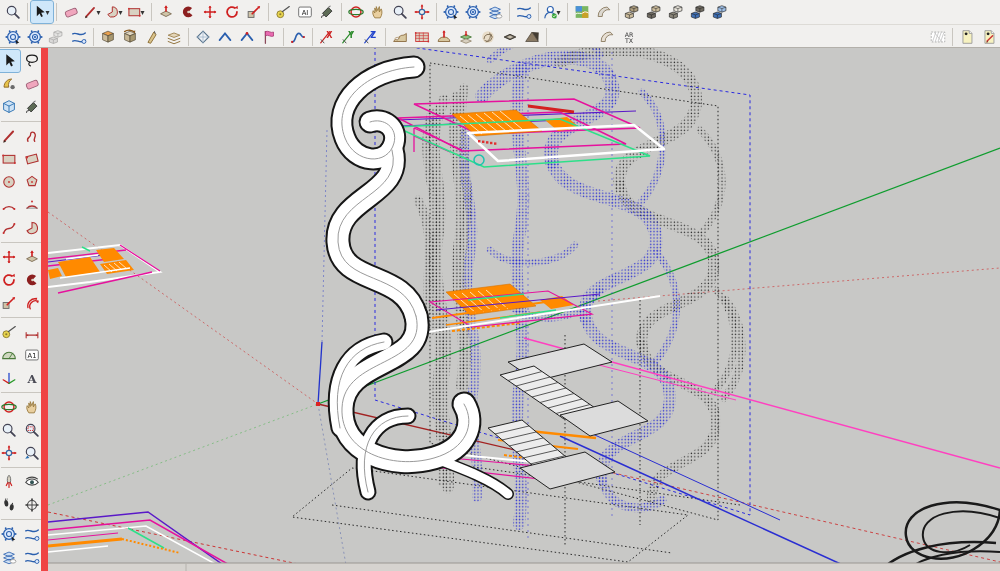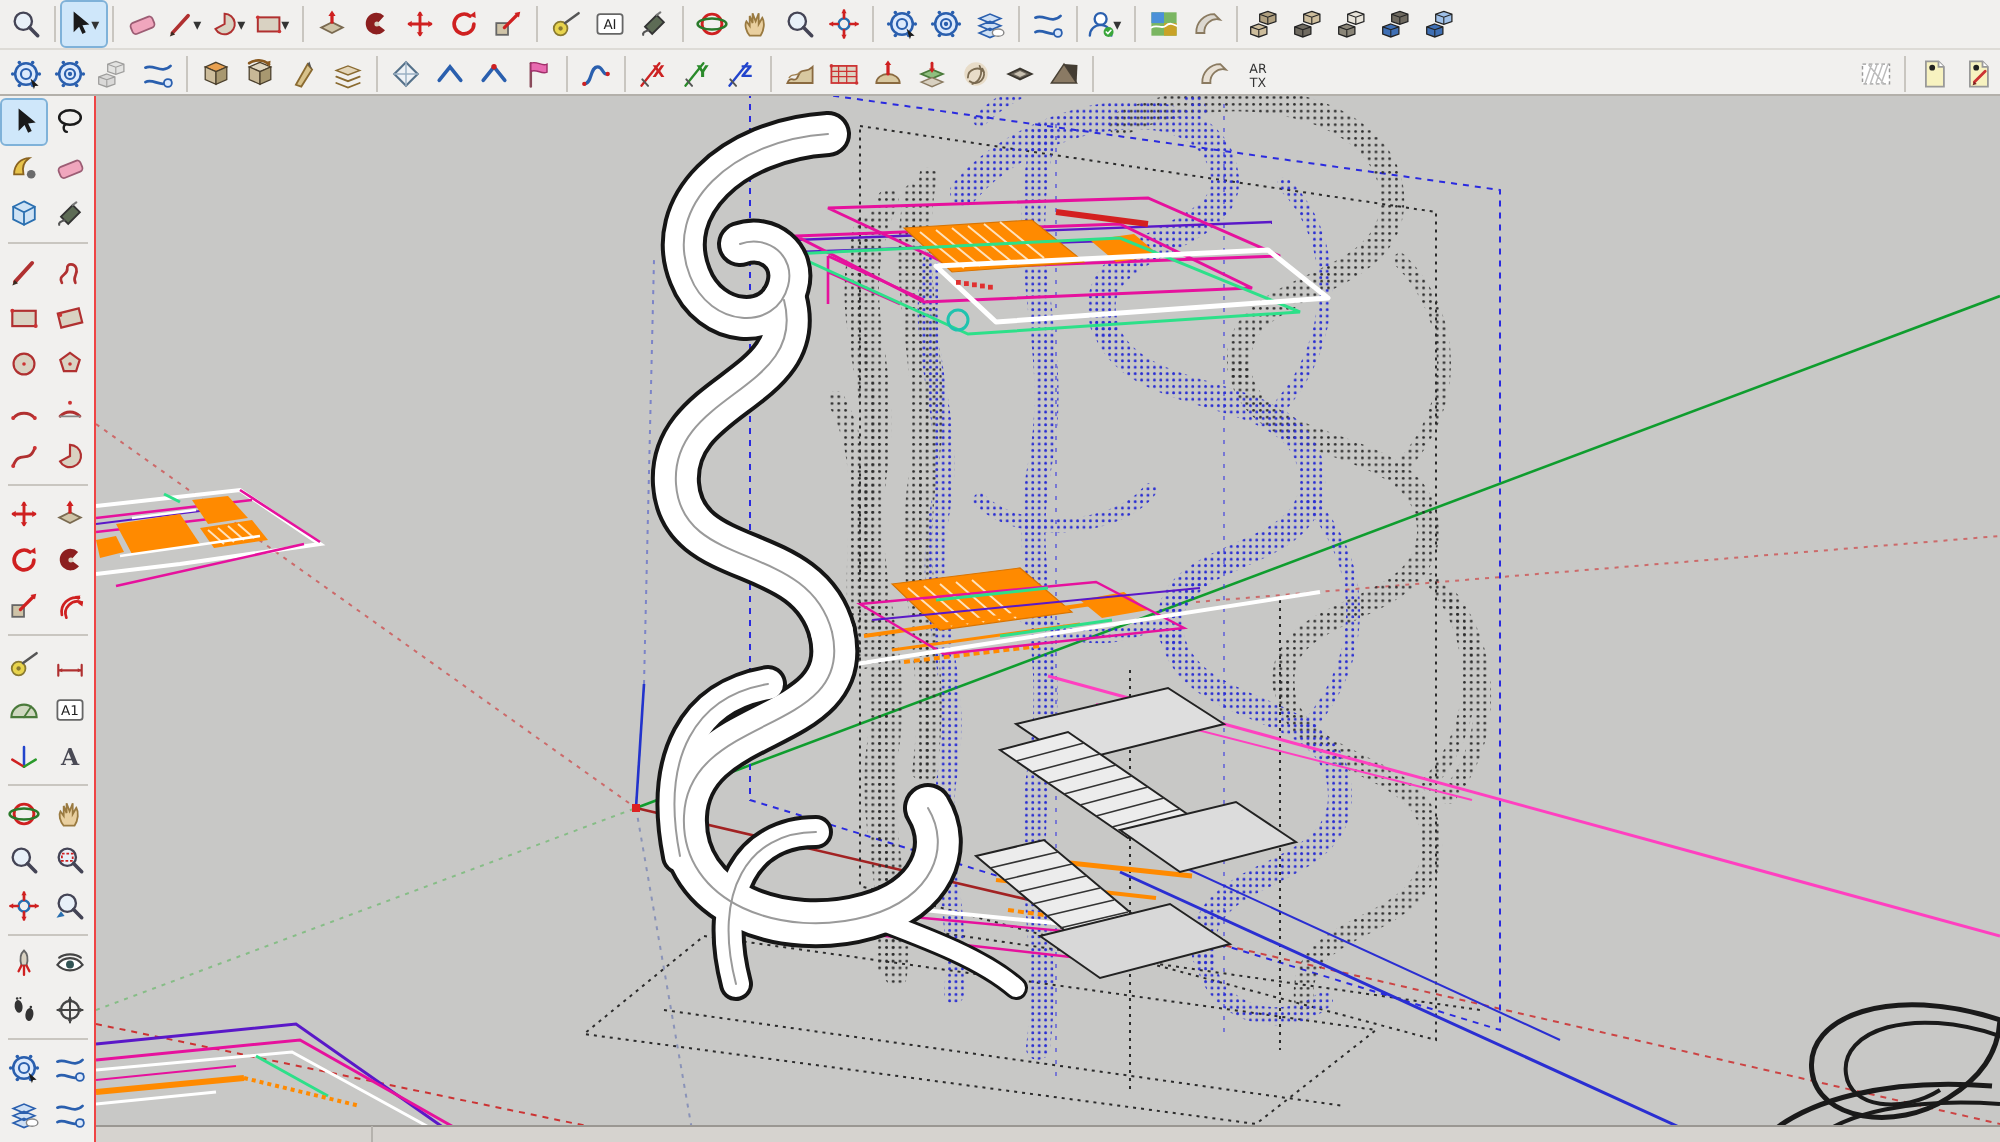--- a/index.html
+++ b/index.html
@@ -7,21 +7,21 @@
   #header{position:absolute;left:0;top:0;width:1000px;height:48px;background:#f1f0ee;border-bottom:1px solid #b3b0aa;box-sizing:border-box;}
   .trow{height:24px;display:flex;align-items:center;padding-left:2px;}
   #trow1{border-bottom:1px solid #dddbd6;}
   .tgroup{display:flex;align-items:center;}
   .tsep{width:1px;height:18px;background:#c9c6c0;margin:0 3px;flex:0 0 auto;}
   .tbtn{width:22px;height:22px;display:flex;align-items:center;justify-content:center;border-radius:2px;flex:0 0 auto;cursor:default;}
   .tbtn svg{width:18px;height:18px;display:block;}
   .tbtn.sel{background:#cfe7fa;outline:1px solid #7fb2d9;}
   .tbtn.dis{opacity:.4;filter:grayscale(.9);}
   .dd{font-size:8px;color:#333;margin-left:-2px;width:8px;}
-  #sidebar{position:absolute;left:0;top:48px;width:48px;height:523px;background:#f1f0ee;border-right:1px solid #ef4444;box-sizing:border-box;padding-top:2px;}
+  #sidebar{position:absolute;left:0;top:48px;width:48px;height:523px;background:#f1f0ee;border-right:7px solid #ef4444;box-sizing:border-box;padding-top:2px;}
   .sgrid{display:grid;grid-template-columns:23px 23px;justify-content:center;row-gap:1px;}
   .ssep{grid-column:1 / span 2;height:1px;background:#c9c6c0;margin:2px 3px;}
   #viewport{position:absolute;left:48px;top:48px;width:952px;height:523px;}
   #viewport svg{display:block;}
 </style>
 </head>
 <body>
 <div id="app">
 
   <div id="header">

